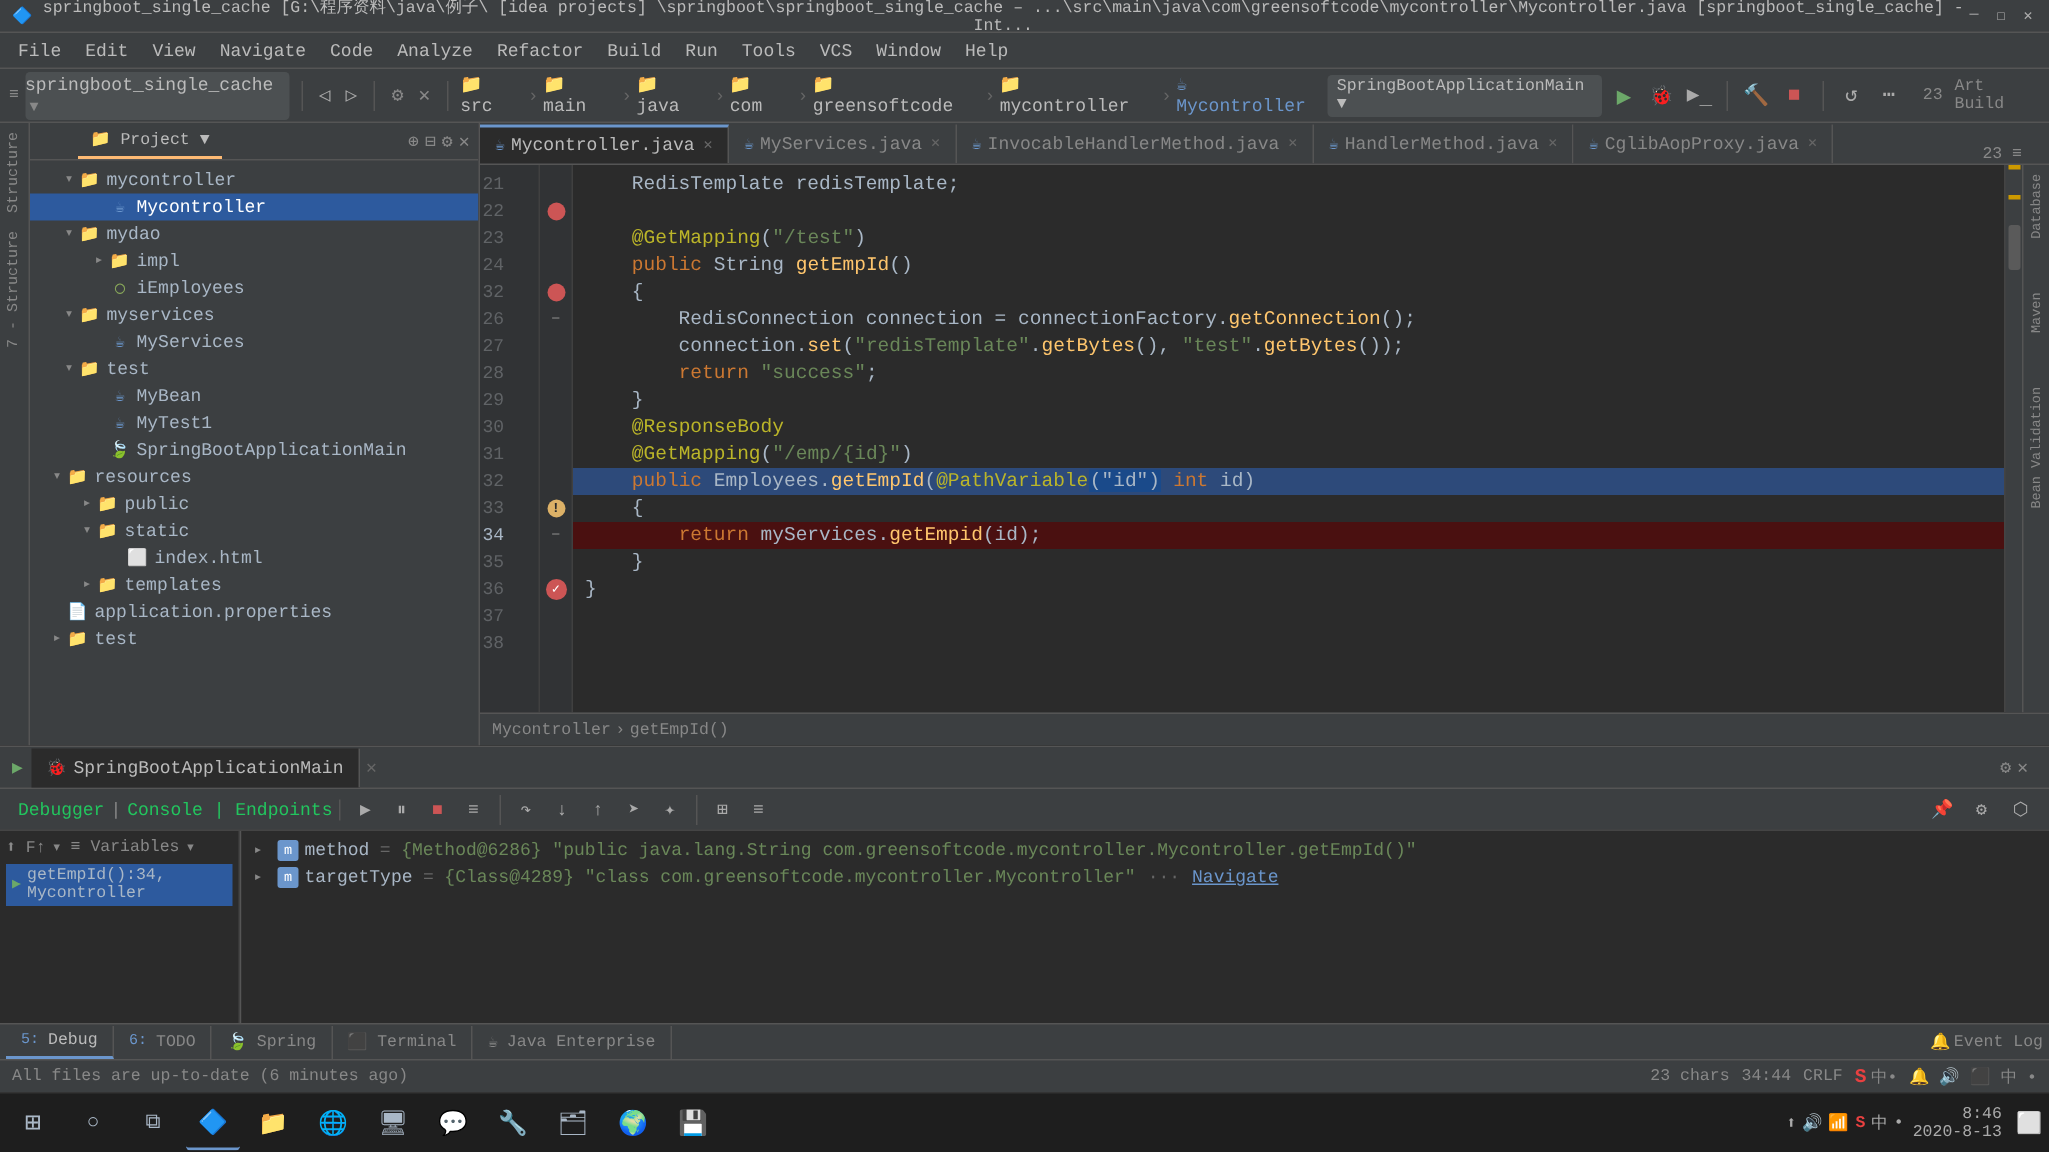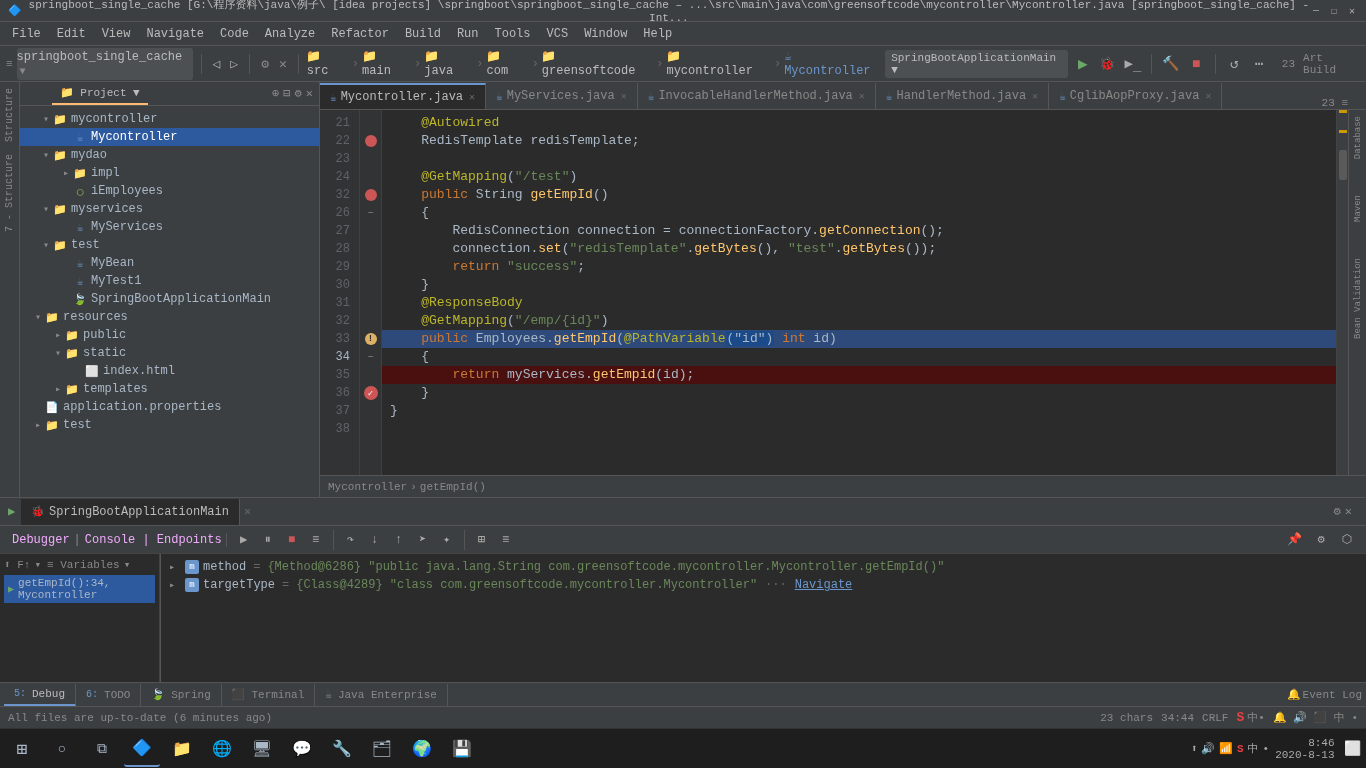--- a/index.html
+++ b/index.html
@@ -51,21 +51,21 @@
     #editor-area { flex: 1; display: flex; flex-direction: column; background: #2b2b2b; overflow: hidden; }
 
     
     #editor-tabs { display: flex; background: #3c3f41; border-bottom: 1px solid #555; height: 28px; align-items: flex-end; overflow: hidden; }
     .editor-tab { display: flex; align-items: center; padding: 0 10px; height: 26px; font-size: 12px; cursor: pointer; color: #888; background: #3c3f41; border-right: 1px solid #555; gap: 4px; }
     .editor-tab.active { background: #2b2b2b; color: #bbbbbb; border-top: 2px solid #6b96cc; }
     .editor-tab .tab-close { font-size: 10px; color: #666; cursor: pointer; margin-left: 2px; }
 
     
     #code-editor { flex: 1; display: flex; overflow: hidden; }
-    #line-numbers { width: 40px; background: #313335; color: #606366; font-size: 12px; line-height: 18px; text-align: right; padding: 4px 9px 4px 0; user-select: none; overflow: hidden; border-right: 1px solid #404040; }
+    #line-numbers { width: 40px; background: #313335; color: #606366; font-size: 12px; line-height: 18px; text-align: right; padding: 4px 23px 4px 0; user-select: none; overflow: hidden; border-right: 1px solid #404040; }
     #code-content { flex: 1; overflow: auto; padding: 4px 0; line-height: 18px; font-size: 13px; background: #2b2b2b; }
     #code-content::-webkit-scrollbar { width: 8px; height: 8px; }
     #code-content::-webkit-scrollbar-track { background: #3c3f41; }
     #code-content::-webkit-scrollbar-thumb { background: #5a5a5a; }
 
     .code-line { display: flex; align-items: flex-start; min-height: 18px; padding: 0 8px; white-space: pre; }
     .code-line .code-text { flex: 1; }
 
     
     .kw { color: #cc7832; }
@@ -80,21 +80,21 @@
 
     
     #bottom-panel { height: 185px; background: #2b2b2b; border-top: 1px solid #555; display: flex; flex-direction: column; }
     #debug-tabs { background: #3c3f41; display: flex; align-items: center; height: 28px; padding: 0 8px; border-bottom: 1px solid #555; }
     #debug-tabs .debug-tab { padding: 0 10px; height: 26px; display: flex; align-items: center; font-size: 12px; color: #888; cursor: pointer; border-right: 1px solid #555; gap: 4px; }
     #debug-tabs .debug-tab.active { background: #2b2b2b; color: #bbbbbb; }
 
     #debug-toolbar { background: #3c3f41; display: flex; align-items: center; height: 28px; padding: 0 8px; border-bottom: 1px solid #444; gap: 2px; }
     #debug-toolbar .debug-btn { width: 22px; height: 22px; display: flex; align-items: center; justify-content: center; cursor: pointer; color: #aaa; font-size: 12px; border-radius: 2px; }
     #debug-toolbar .debug-section { display: flex; align-items: center; gap: 2px; padding: 0 4px; border-right: 1px solid #555; margin-right: 4px; }
-    #debug-toolbar .section-label { font-size: 12px; color: #f0abfc; cursor: pointer; display: flex; align-items: center; gap: 3px; }
+    #debug-toolbar .section-label { font-size: 12px; color: #22c55e; cursor: pointer; display: flex; align-items: center; gap: 3px; }
 
     #debug-content { flex: 1; display: flex; overflow: hidden; }
     #debug-left { width: 160px; background: #2b2b2b; border-right: 1px solid #444; padding: 4px; overflow-y: auto; }
     #debug-right { flex: 1; background: #2b2b2b; padding: 4px; overflow-y: auto; }
 
     .debug-frame { display: flex; align-items: center; gap: 4px; padding: 2px 4px; cursor: pointer; font-size: 11px; color: #888; }
     .debug-frame.active { background: #2d5a9e; color: #bbbbbb; }
     .debug-frame .play-icon { color: #6ca869; font-size: 10px; }
 
     .var-row { display: flex; align-items: center; gap: 4px; padding: 2px 4px; font-size: 12px; cursor: pointer; }
@@ -437,23 +437,20 @@
           <div style="width:14px; height:14px; background:#cc5555; border-radius:50%; display:flex; align-items:center; justify-content:center;">
             <span style="color:white; font-size:9px;">✓</span>
           </div>
         </div>
         <div style="height:18px;"></div>
         <div style="height:18px;"></div>
       </div>
 
       <div id="code-content">
 
-        <div class="code-line">
-          <span class="code-text">    <span class="ann">@Autowired</span></span>
-        </div>
 
         <div class="code-line">
           <span class="code-text">    RedisTemplate <span style="color:#a9b7c6;">redisTemplate</span>;</span>
         </div>
 
         <div class="code-line"><span class="code-text"></span></div>
 
         <div class="code-line">
           <span class="code-text">    <span class="ann">@GetMapping</span>(<span class="str">"/test"</span>)</span>
         </div>

